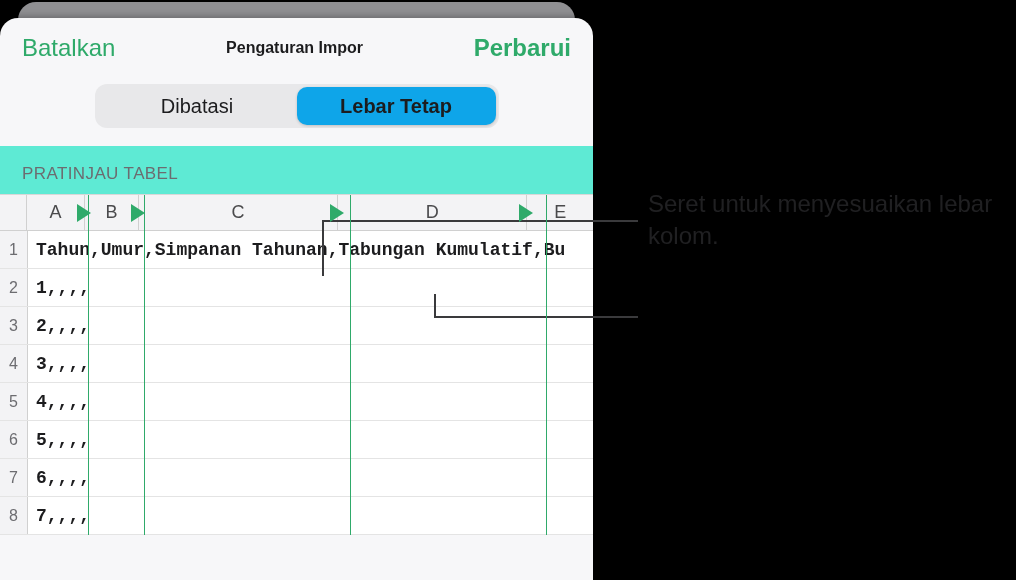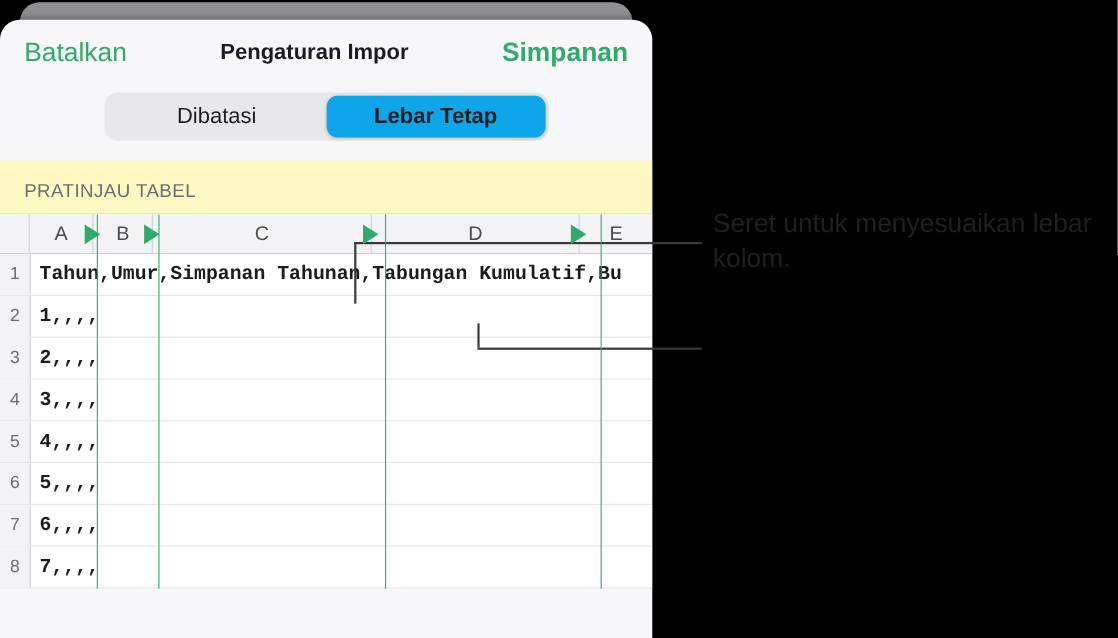--- a/index.html
+++ b/index.html
@@ -31,21 +31,21 @@
       background: #8f8f92;
       border-radius: 18px 18px 0 0;
     }
     .header {
       display: flex;
       align-items: center;
       justify-content: space-between;
       padding: 16px 22px 14px 22px;
     }
     .header .title {
-      font-size: 20px;
+      font-size: 16px;
       font-weight: 600;
       color: #1c1c1e;
     }
     .header .left, .header .right {
       font-size: 24px;
       color: #2faa6a;
     }
     .header .right { font-weight: 600; }
     .segmented {
       display: flex;
@@ -69,21 +69,21 @@
       background: #0ea5e9;
       box-shadow: 0 1px 3px rgba(0,0,0,.18);
       font-weight: 700;
     }
     .section-label {
       font-size: 17px;
       letter-spacing: .4px;
       color: #6c6c70;
       padding: 18px 10px 10px 22px;
       border-bottom: 1px solid #d8d8d8;
-      background: #fef9c3;
+      background: #5eead4;
     }
     .table-area {
       position: relative;
       background: #fff;
     }
     .col-header {
       display: flex;
       height: 36px;
       border-bottom: 1px solid #d0d0d0;
       position: relative;
@@ -174,21 +174,21 @@
   </style>
 </head>
 <body>
 
 <div class="sheet-back"></div>
 
 <div class="sheet">
   <div class="header">
     <div class="left">Batalkan</div>
     <div class="title">Pengaturan Impor</div>
-    <div class="right">Simpanan</div>
+    <div class="right">Perbarui</div>
   </div>
 
   <div class="segmented">
     <div class="seg">Dibatasi</div>
     <div class="seg active">Lebar Tetap</div>
   </div>
 
   <div class="section-label">PRATINJAU TABEL</div>
 
   <div class="table-area">

